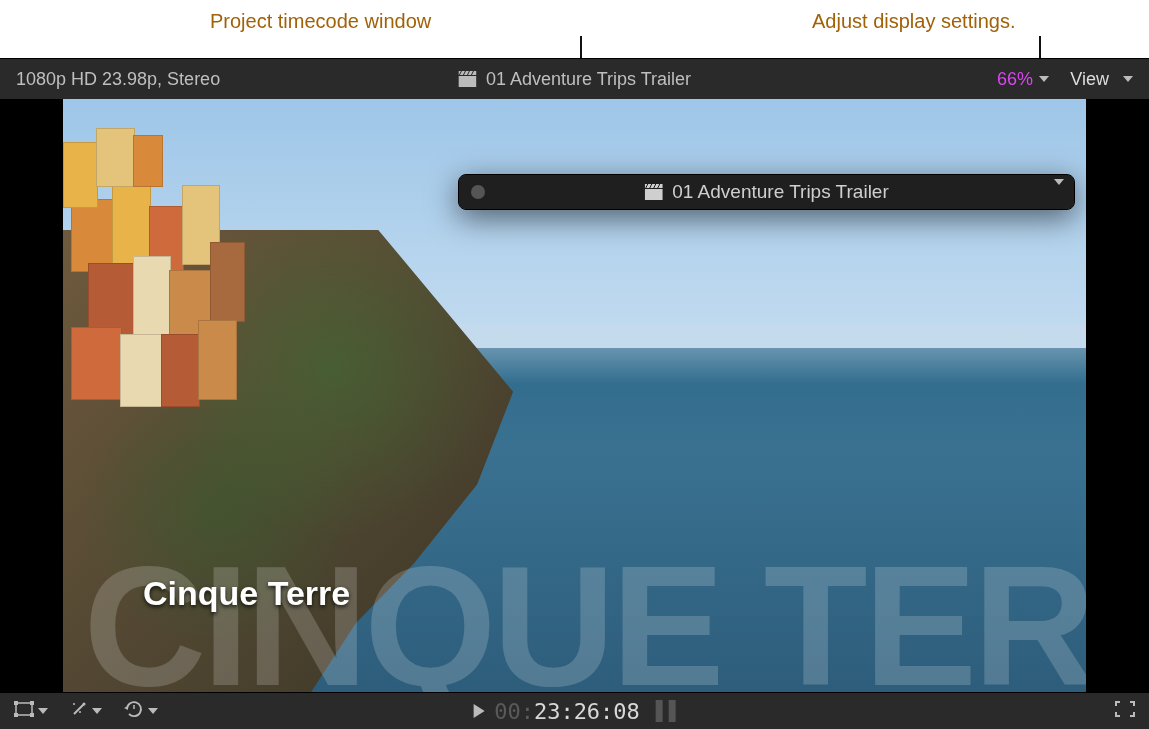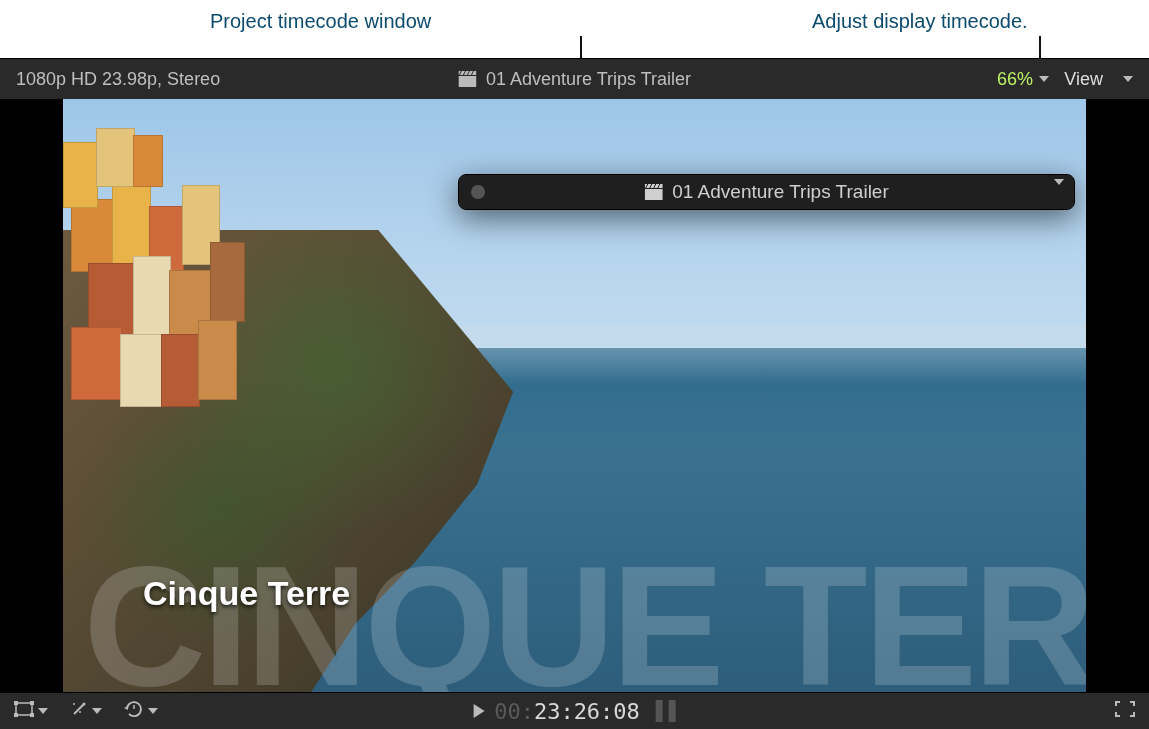--- a/index.html
+++ b/index.html
@@ -1,25 +1,25 @@
 <!DOCTYPE html>
 <html><head>
 <meta charset="utf-8">
 <style>
   html,body{margin:0;padding:0;background:#fff;font-family:-apple-system,Helvetica,Arial,sans-serif;}
   .stage{position:relative;width:1149px;height:729px;overflow:hidden;}
   .callouts{position:absolute;top:0;left:0;right:0;height:58px;}
-  .callout-label{position:absolute;font-size:20px;color:#0c4a6e;}
+  .callout-label{position:absolute;font-size:20px;color:#a16207;}
   .callout-line{position:absolute;width:2px;background:#111;}
   .viewer{position:absolute;top:58px;left:0;right:0;bottom:0;background:#1b1b1b;border-top:1px solid #000;}
   .topbar{position:relative;height:40px;background:#2a2a2a;display:flex;align-items:center;color:#bbb;font-size:18px;border-bottom:1px solid #000;padding-left:40px;}
   .fmt{position:absolute;left:16px;color:#bfbfbf;}
   .proj-center{position:absolute;left:50%;transform:translateX(-50%);display:flex;align-items:center;gap:10px;color:#bfbfbf;}
-  .zoom{position:absolute;right:100px;color:#bef264;display:flex;align-items:center;gap:6px;cursor:default;}
-  .view{position:absolute;right:16px;color:#ddd;display:flex;align-items:center;gap:20px;cursor:default;}
+  .zoom{position:absolute;right:100px;color:#d946ef;display:flex;align-items:center;gap:6px;cursor:default;}
+  .view{position:absolute;right:16px;color:#ddd;display:flex;align-items:center;gap:14px;cursor:default;}
   .chev{width:0;height:0;border-left:5px solid transparent;border-right:5px solid transparent;border-top:6px solid #bbb;}
   .clap svg{display:block;}
   .video-area{position:absolute;top:40px;left:0;right:0;bottom:36px;background:#000;display:flex;align-items:stretch;justify-content:center;}
   .frame{position:relative;margin:0 63px;flex:1;overflow:hidden;}
   
   .sky{position:absolute;inset:0;background:linear-gradient(to bottom,#9ec6e8 0%,#b9d6ee 30%,#cde0ef 55%);}
   .sea{position:absolute;left:0;right:0;top:42%;bottom:0;background:linear-gradient(to bottom,#2f6b8c 0%,#3a7191 30%,#2d5d7b 100%);}
   .horizon-haze{position:absolute;left:0;right:0;top:38%;height:10%;background:linear-gradient(to bottom,rgba(200,220,235,.6),rgba(58,113,145,0));}
   .cliff{position:absolute;left:0;top:22%;width:44%;bottom:0;background:linear-gradient(135deg,#6e5a3e 0%,#4e4430 60%,#3a3626 100%);clip-path:polygon(0 0,70% 0,100% 35%,92% 55%,78% 72%,65% 85%,55% 100%,0 100%);}
   .greens{position:absolute;left:0;top:22%;width:44%;bottom:0;background:radial-gradient(circle at 60% 30%,rgba(60,110,50,.55),rgba(0,0,0,0) 40%),radial-gradient(circle at 35% 60%,rgba(50,95,45,.5),rgba(0,0,0,0) 35%);clip-path:polygon(0 0,70% 0,100% 35%,92% 55%,78% 72%,65% 85%,55% 100%,0 100%);}
@@ -52,21 +52,21 @@
   .bb-right{position:absolute;right:14px;}
 </style>
 </head>
 <body>
 
 <div class="stage">
 
   <div class="callouts">
     <div class="callout-label" style="left:210px;top:10px">Project timecode window</div>
     <div class="callout-line" style="left:580px;top:36px;height:136px"></div>
-    <div class="callout-label" style="left:812px;top:10px">Adjust display timecode.</div>
+    <div class="callout-label" style="left:812px;top:10px">Adjust display settings.</div>
     <div class="callout-line" style="left:1039px;top:36px;height:136px"></div>
   </div>
 
   <div class="viewer">
 
     <div class="topbar">
       <div class="fmt">1080p HD 23.98p, Stereo</div>
       <div class="proj-center">
         <span class="clap">
           <svg width="18" height="16">

